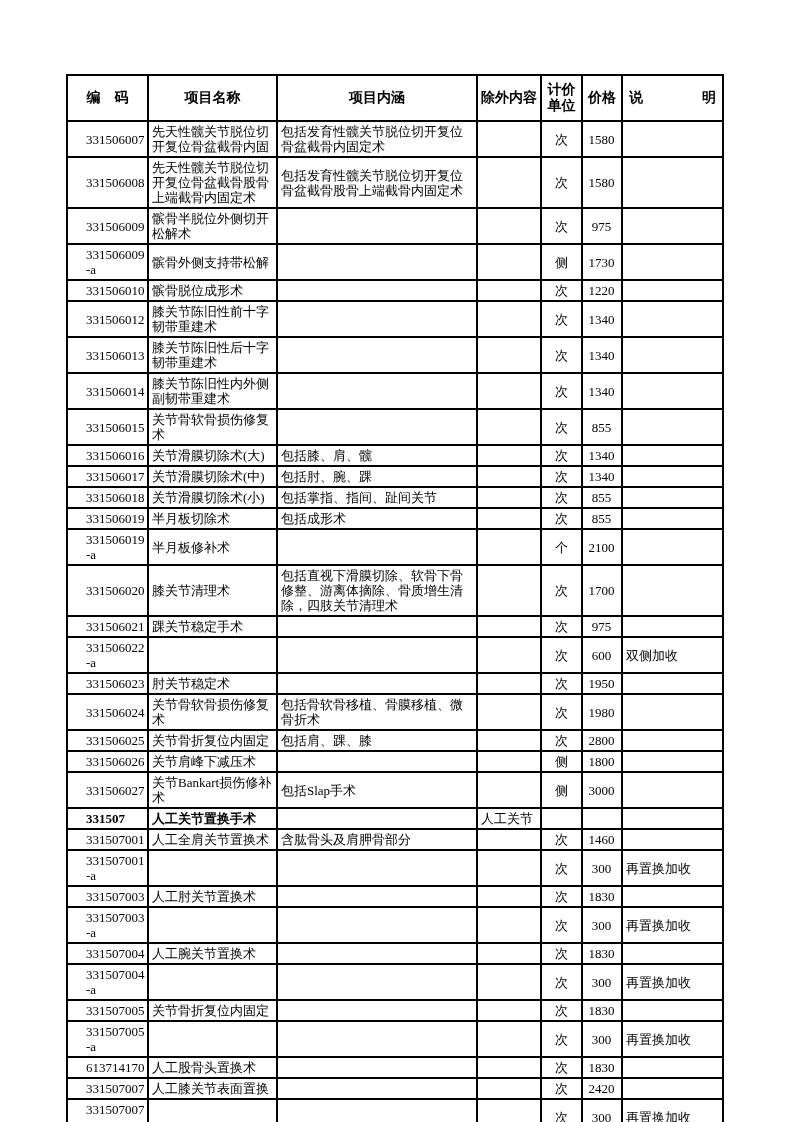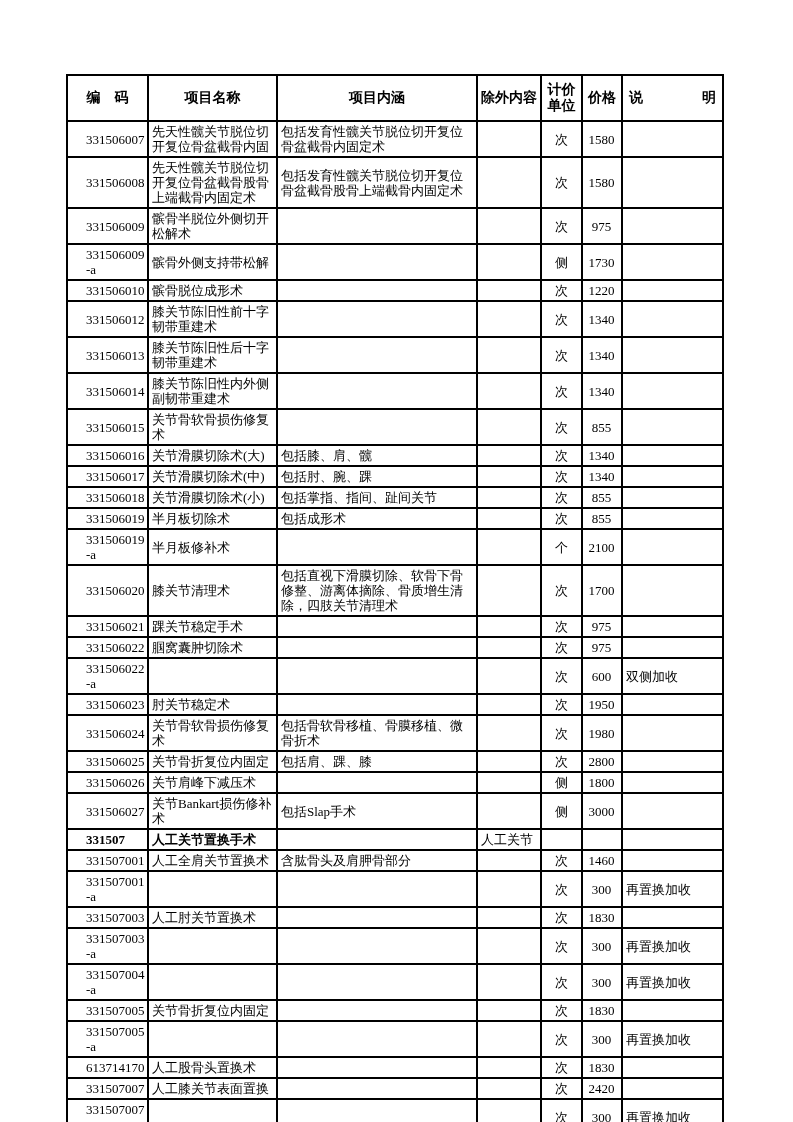--- a/index.html
+++ b/index.html
@@ -229,29 +229,20 @@
         <tr>
           <td class="c-code">331506021</td>
           <td class="c-name">踝关节稳定手术</td>
           <td class="c-desc"></td>
           <td class="c-excl"></td>
           <td class="c-unit">次</td>
           <td class="c-price">975</td>
           <td class="c-note"></td>
         </tr>
         <tr>
-          <td class="c-code">331506022</td>
-          <td class="c-name">腘窝囊肿切除术</td>
-          <td class="c-desc"></td>
-          <td class="c-excl"></td>
-          <td class="c-unit">次</td>
-          <td class="c-price">975</td>
-          <td class="c-note"></td>
-        </tr>
-        <tr>
           <td class="c-code">331506022-a</td>
           <td class="c-name"></td>
           <td class="c-desc"></td>
           <td class="c-excl"></td>
           <td class="c-unit">次</td>
           <td class="c-price">600</td>
           <td class="c-note">双侧加收</td>
         </tr>
         <tr>
           <td class="c-code">331506023</td>
@@ -335,20 +326,29 @@
           <td class="c-note"></td>
         </tr>
         <tr>
           <td class="c-code">331507003-a</td>
           <td class="c-name"></td>
           <td class="c-desc"></td>
           <td class="c-excl"></td>
           <td class="c-unit">次</td>
           <td class="c-price">300</td>
           <td class="c-note">再置换加收</td>
+        </tr>
+        <tr>
+          <td class="c-code">331507004</td>
+          <td class="c-name">人工腕关节置换术</td>
+          <td class="c-desc"></td>
+          <td class="c-excl"></td>
+          <td class="c-unit">次</td>
+          <td class="c-price">1830</td>
+          <td class="c-note"></td>
         </tr>
         <tr>
           <td class="c-code">331507004-a</td>
           <td class="c-name"></td>
           <td class="c-desc"></td>
           <td class="c-excl"></td>
           <td class="c-unit">次</td>
           <td class="c-price">300</td>
           <td class="c-note">再置换加收</td>
         </tr>

